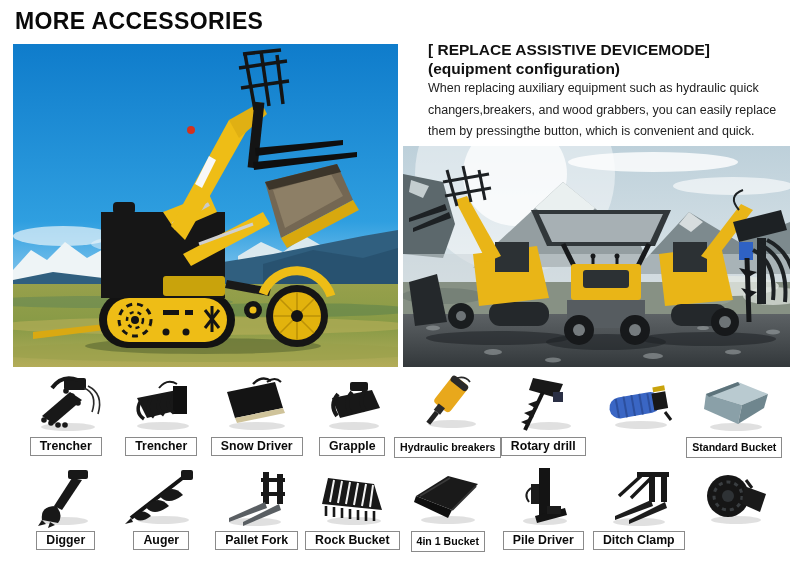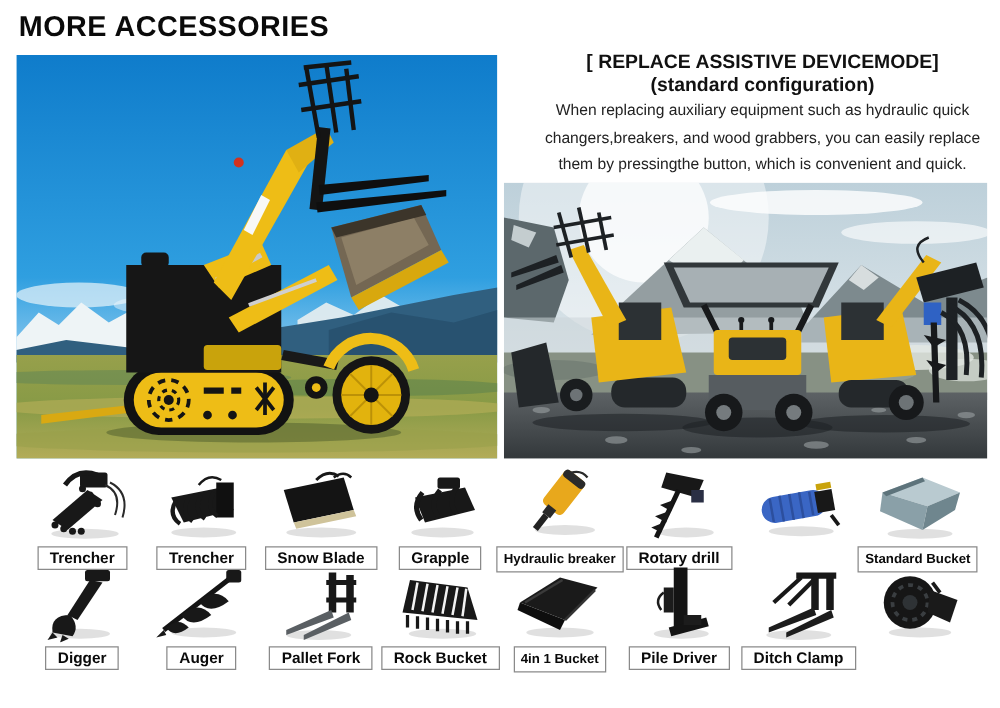--- a/index.html
+++ b/index.html
@@ -4,26 +4,26 @@
 <style>
   html,body{margin:0;padding:0;background:#ffffff;}
   .page{position:relative;width:800px;height:566px;background:#fff;overflow:hidden;
         font-family:"Liberation Sans","DejaVu Sans",sans-serif;}
   .page-title{position:absolute;left:15px;top:8px;margin:0;font-size:23px;font-weight:800;
         letter-spacing:.4px;color:#0a0a0a;}
   .photo{position:absolute;overflow:hidden;}
   .photo svg{display:block;width:100%;height:100%;}
   .photo-left{left:13px;top:44px;width:385px;height:323px;}
   .photo-right{left:403px;top:146px;width:387px;height:221px;}
-  .info{position:absolute;left:428px;top:40px;width:364px;text-align:center;color:#1a1a1a;}
+  .info{position:absolute;left:428px;top:40px;width:364px;text-align:left;color:#1a1a1a;}
   .info-heading{font-weight:bold;font-size:15.5px;line-height:19px;color:#111;}
   .info-body{font-size:12.5px;line-height:21.5px;color:#222;}
   .acc-row{position:absolute;left:18px;width:764px;display:flex;}
   .acc-row.row1{top:372px;}
-  .acc-row.row2{top:452px;}
+  .acc-row.row2{top:466px;}
   .acc-cell{flex:1 1 0;display:flex;flex-direction:column;align-items:center;min-width:0;}
   .acc-icon{width:88px;height:62px;}
   .acc-icon svg{width:100%;height:100%;display:block;}
   .acc-label{margin-top:3px;border:1px solid #8a8a8a;background:#fff;color:#0a0a0a;
         font-weight:bold;font-size:12.3px;line-height:15px;padding:1px 9px;white-space:nowrap;}
   .acc-cell.small .acc-label{font-size:10.6px;padding:2px 5px;}
   .ink{fill:#181818;}
 </style>
 </head>
 <body>
@@ -115,21 +115,21 @@
         <line x1="267" y1="255" x2="301" y2="289"></line>
           <line x1="301" y1="255" x2="267" y2="289"></line>
       </g>
       <circle cx="284" cy="272" r="6" fill="#141414"></circle>
     </svg>
   </div>
 
   <div class="info">
     <div class="info-heading">
       <div>[ REPLACE ASSISTIVE DEVICEMODE]</div>
-      <div>(standard configuration)</div>
+      <div>(equipment configuration)</div>
     </div>
     <div class="info-body">
       <div>When replacing auxiliary equipment such as hydraulic quick</div>
       <div>changers,breakers, and wood grabbers, you can easily replace</div>
       <div>them by pressingthe button, which is convenient and quick.</div>
     </div>
   </div>
 
   <div class="photo photo-right">
     <svg viewBox="0 0 387 221" preserveAspectRatio="none">
@@ -272,21 +272,21 @@
     <div class="acc-cell">
       <div class="acc-icon">
           <svg viewBox="0 0 84 62">
         <ellipse cx="42" cy="54" rx="28" ry="4" fill="#d8d8d8" opacity="0.8"></ellipse>
         <polygon points="12,20 60,10 68,36 20,46" fill="#141414"></polygon>
         <polygon points="20,46 68,36 70,41 22,51" fill="#cfc39a"></polygon>
         <path d="M38,12 q9,-9 18,-3" stroke="#181818" stroke-width="2.4" fill="none"></path>
         <path d="M52,10 q8,-6 14,0" stroke="#181818" stroke-width="2" fill="none"></path>
       </svg>
         </div>
-      <div class="acc-label">Snow Blade</div>
+      <div class="acc-label">Snow Driver</div>
     </div>
     <div class="acc-cell">
       <div class="acc-icon">
           <svg viewBox="0 0 84 62">
         <ellipse cx="44" cy="54" rx="25" ry="4" fill="#d8d8d8" opacity="0.8"></ellipse>
         <polygon points="22,26 62,18 70,36 30,46" class="ink"></polygon>
         <rect x="40" y="10" width="18" height="9" rx="2" class="ink"></rect>
         <g stroke="#181818" stroke-width="4" fill="none">
           <path d="M28,22 q-9,11 -1,22"></path>
               <path d="M42,20 q-9,11 -1,22"></path>
@@ -302,21 +302,21 @@
         <ellipse cx="46" cy="52" rx="24" ry="4" fill="#d8d8d8" opacity="0.8"></ellipse>
         <g transform="rotate(38 42 26)">
           <rect x="32" y="4" width="20" height="34" rx="4" fill="#e8a81c"></rect>
           <rect x="32" y="4" width="20" height="7" rx="3" fill="#2a2a2a"></rect>
           <rect x="38" y="36" width="8" height="8" fill="#2a2a2a"></rect>
           <line x1="42" y1="44" x2="42" y2="58" stroke="#222" stroke-width="5"></line>
         </g>
         <path d="M46,8 q12,-6 18,2" stroke="#2a2a2a" stroke-width="1.8" fill="none"></path>
       </svg>
         </div>
-      <div class="acc-label">Hydraulic breaker</div>
+      <div class="acc-label">Hydraulic breakers</div>
     </div>
     <div class="acc-cell">
       <div class="acc-icon">
           <svg viewBox="0 0 84 62">
         <ellipse cx="48" cy="54" rx="22" ry="4" fill="#d8d8d8" opacity="0.8"></ellipse>
         <polygon points="32,6 62,12 56,26 28,18" class="ink"></polygon>
         <rect x="52" y="20" width="10" height="10" fill="#2a2f44"></rect>
         <line x1="42" y1="20" x2="24" y2="58" stroke="#141414" stroke-width="4"></line>
         <g class="ink">
           <polygon points="38,28 27,32 36,37"></polygon>

